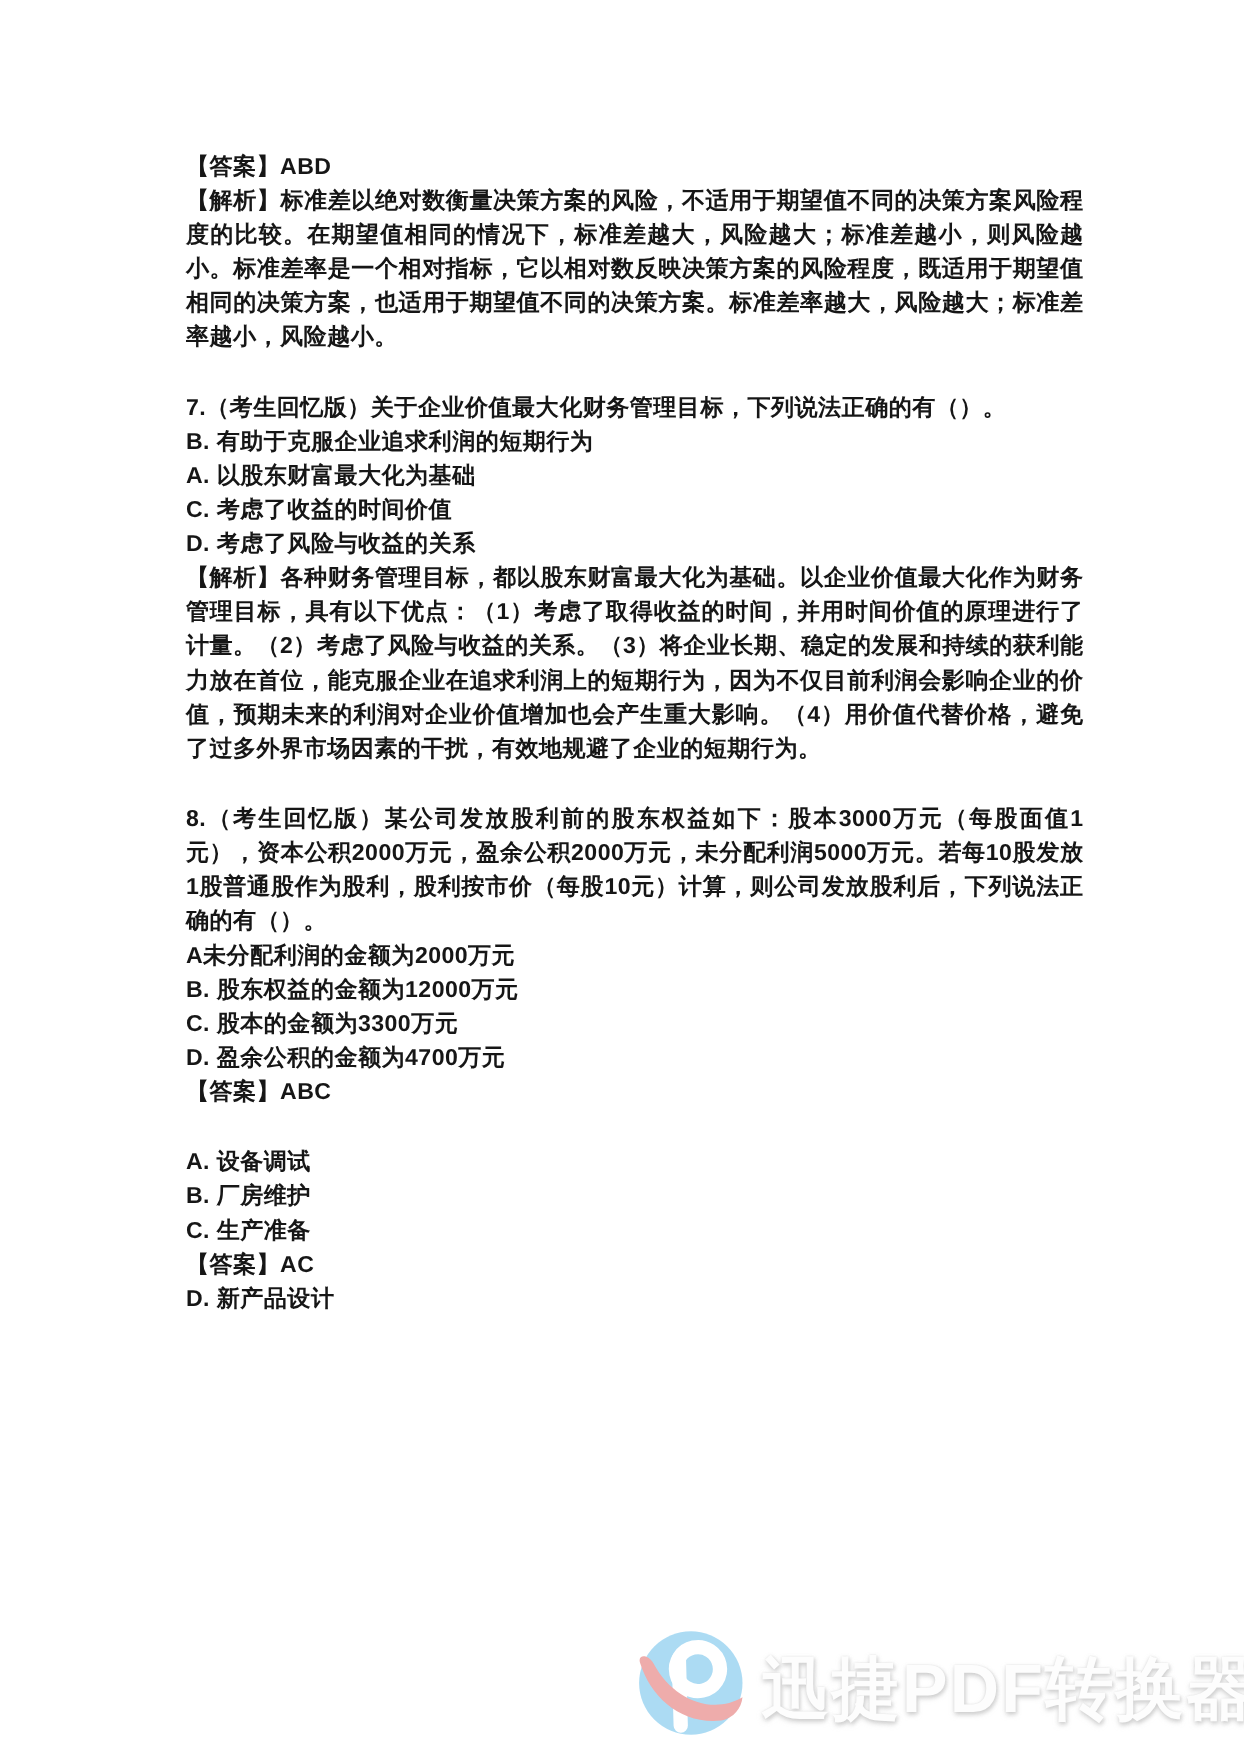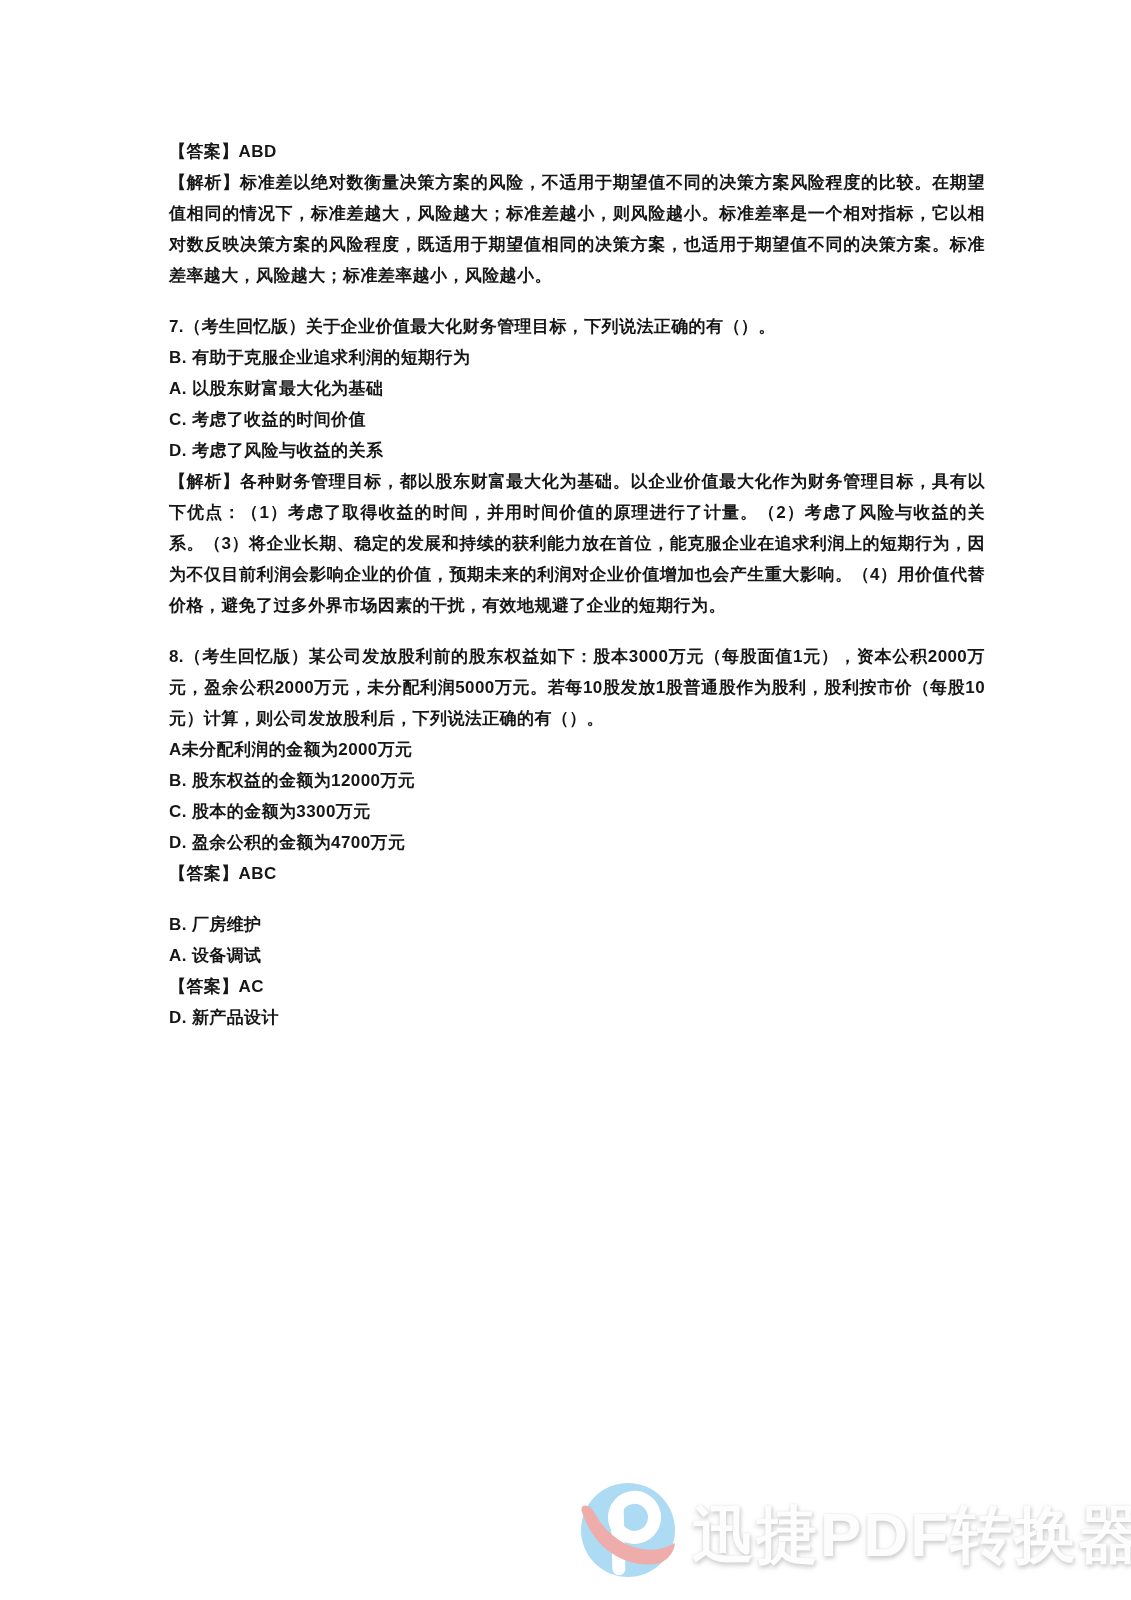--- a/index.html
+++ b/index.html
@@ -12,33 +12,33 @@
     height: 1600px;
     position: relative;
     overflow: hidden;
     font-family: "Liberation Sans", "DejaVu Sans", sans-serif;
   }
   .doc-content {
     position: absolute;
     left: 169px;
     top: 136px;
     width: 816px;
-    font-size: 17px;
+    font-size: 21px;
     line-height: 31px;
     letter-spacing: 0.4px;
     font-weight: 600;
     color: #161616;
     text-align: justify;
   }
   .doc-content p {
     margin: 0;
     padding: 0;
   }
   .qsec {
-    margin-top: 20px;
+    margin-top: 33px;
   }
   .watermark {
     position: absolute;
     left: 576px;
     top: 1480px;
     display: flex;
     align-items: center;
     user-select: none;
   }
   .wm-logo {
@@ -81,22 +81,23 @@
   <section class="qsec">
     <p>8.（考生回忆版）某公司发放股利前的股东权益如下：股本3000万元（每股面值1元），资本公积2000万元，盈余公积2000万元，未分配利润5000万元。若每10股发放1股普通股作为股利，股利按市价（每股10元）计算，则公司发放股利后，下列说法正确的有（）。</p>
     <p>A未分配利润的金额为2000万元</p>
     <p>B. 股东权益的金额为12000万元</p>
     <p>C. 股本的金额为3300万元</p>
     <p>D. 盈余公积的金额为4700万元</p>
     <p>【答案】ABC</p>
   </section>
 
   <section class="qsec">
+    <p>A. 设备调试</p>
     <p>B. 厂房维护</p>
-    <p>A. 设备调试</p>
+    <p>C. 生产准备</p>
     <p>【答案】AC</p>
     <p>D. 新产品设计</p>
   </section>
 
 </div>
 
 <div class="watermark">
   <svg class="wm-logo" viewBox="0 0 104 110" aria-hidden="true">
     <defs>
       <clipPath id="logo-circle-clip">

